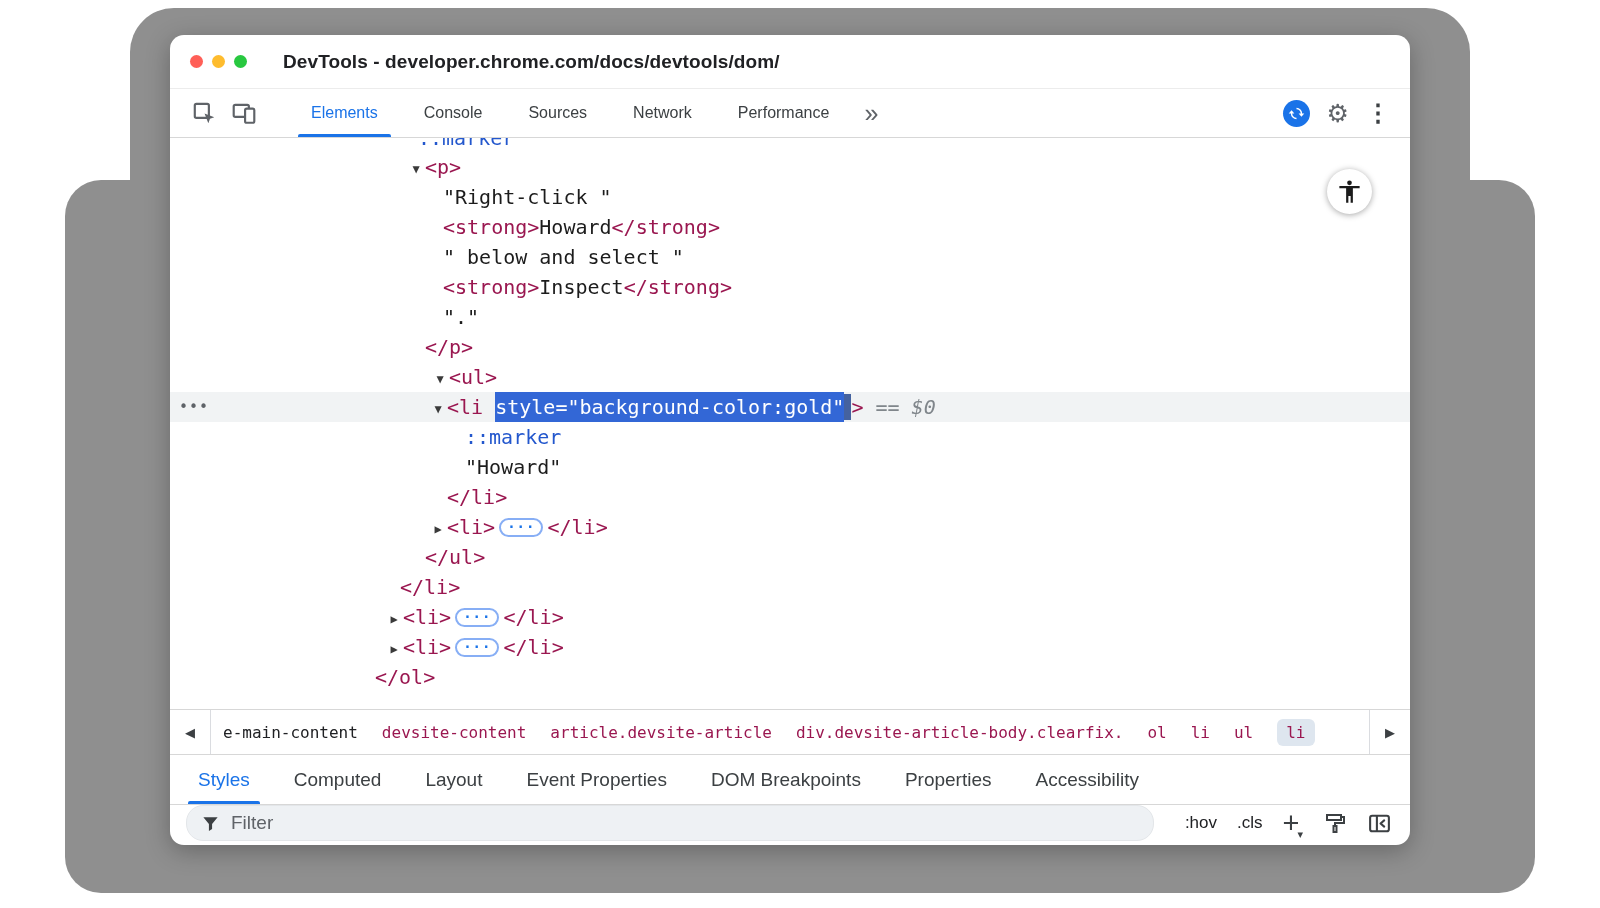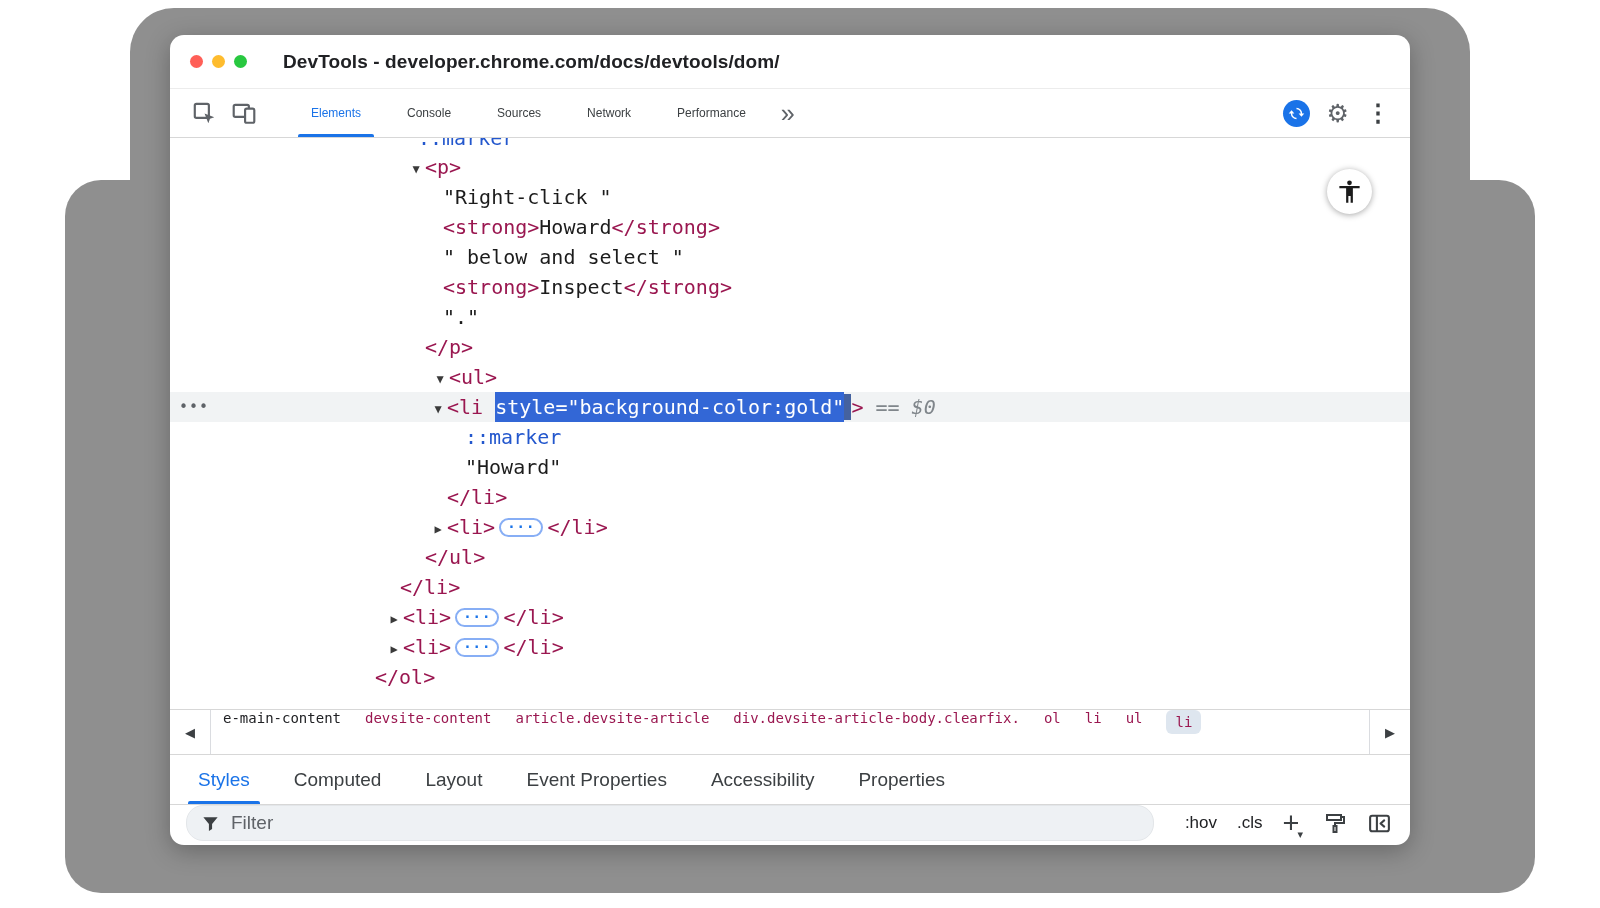--- a/index.html
+++ b/index.html
@@ -21,21 +21,21 @@
   .titlebar{flex:0 0 53px;display:flex;align-items:center;padding:0 20px;border-bottom:1px solid #ececec}
   .lights{display:flex;gap:9px}
   .light{width:13px;height:13px;border-radius:50%}
   .light.red{background:var(--traffic-red)} .light.yellow{background:var(--traffic-yellow)} .light.green{background:var(--traffic-green)}
   .title{margin-left:36px;font-size:19px;font-weight:700;color:var(--text);letter-spacing:.1px}
 
   
   .toolbar{flex:0 0 48px;display:flex;align-items:stretch;border-bottom:1px solid #d7d7d7;padding:0 14px}
   .tool-icon{width:40px;display:flex;align-items:center;justify-content:center;cursor:pointer}
   .tabs{display:flex;margin-left:24px}
-  .ptab{display:flex;align-items:center;padding:0 23px;font-size:12px;color:#3c4043;position:relative;cursor:pointer}
+  .ptab{display:flex;align-items:center;padding:0 23px;font-size:16px;color:#3c4043;position:relative;cursor:pointer}
   .ptab.active{color:var(--accent)}
   .ptab.active::after{content:"";position:absolute;left:10px;right:10px;bottom:0;height:3px;background:var(--accent);border-radius:2px 2px 0 0}
   .more-tabs{display:flex;align-items:center;padding:0 12px;font-size:25px;color:var(--icon);cursor:pointer}
   .toolbar-right{margin-left:auto;display:flex;align-items:center;gap:17px;padding-right:6px}
   .sync-badge{width:27px;height:27px;border-radius:50%;background:var(--accent);display:flex;align-items:center;justify-content:center}
   .gear{font-size:25px;color:var(--icon);line-height:1}
   .kebab{font-size:24px;color:#3c4043;font-weight:700;line-height:1}
 
   
   .tree{flex:1 1 auto;position:relative;overflow:hidden;
@@ -57,22 +57,22 @@
   .pt-pill{display:inline-block;border:2px solid #87aef5;border-radius:11px;color:var(--accent);
     font-weight:700;font-size:14px;line-height:15px;padding:0 6px;margin:0 4px;vertical-align:2px;background:#fff;letter-spacing:1px}
   .a11y-btn{position:absolute;top:31px;right:38px;width:45px;height:45px;border-radius:50%;background:#fff;
     box-shadow:0 1px 6px rgba(0,0,0,.35);display:flex;align-items:center;justify-content:center;cursor:pointer}
 
   
   .crumbbar{flex:0 0 44px;display:flex;align-items:stretch;border-top:1px solid #d7d7d7;border-bottom:1px solid #d7d7d7}
   .crumb-nav{width:40px;display:flex;align-items:center;justify-content:center;font-size:13px;color:#3c4043;cursor:pointer}
   .crumb-nav.left{border-right:1px solid #dadce0}
   .crumb-nav.right{border-left:1px solid #dadce0}
-  .crumb-list{flex:1;display:flex;align-items:flex-start;gap:24px;padding:0 12px;overflow:hidden;
-    font-family:"DejaVu Sans Mono","Liberation Mono",monospace;font-size:14px}
+  .crumb-list{flex:1;display:flex;align-items:center;gap:24px;padding:0 12px;overflow:hidden;
+    font-family:"DejaVu Sans Mono","Liberation Mono",monospace;font-size:16px}
   .crumb{color:var(--tag);white-space:nowrap;cursor:pointer}
   .crumb.plain{color:#202124}
   .crumb.selected{background:var(--crumb-selected-bg);padding:4px 9px;border-radius:6px}
 
   
   .stabs{flex:0 0 49px;display:flex;align-items:stretch;border-bottom:1px solid #d7d7d7;padding-left:6px}
   .stab{display:flex;align-items:center;padding:0 22px;font-size:19px;color:#3c4043;position:relative;cursor:pointer}
   .stab.active{color:var(--accent)}
   .stab.active::after{content:"";position:absolute;left:12px;right:12px;bottom:0;height:3px;background:var(--accent);border-radius:2px 2px 0 0}
 
@@ -180,22 +180,23 @@
         <span class="crumb selected">li</span>
       </div>
     <div class="crumb-nav right">▶</div>
   </div>
 
   <div class="stabs">
       <div class="stab active">Styles</div>
       <div class="stab">Computed</div>
       <div class="stab">Layout</div>
       <div class="stab">Event Properties</div>
+      <div class="stab">DOM Breakpoints</div>
+      <div class="stab">Properties</div>
       <div class="stab">Accessibility</div>
-      <div class="stab">Properties</div>
     </div>
 
   <div class="filterrow">
     <div class="filterbox">
       <svg width="19" height="19" viewBox="0 0 24 24">
         <path d="M3 4h18l-7 8.5V19l-4 2.5V12.5L3 4z" fill="#3c4043"></path>
       </svg>
       <input type="text" placeholder="Filter" style="">
     </div>
     <div class="fr-right">

